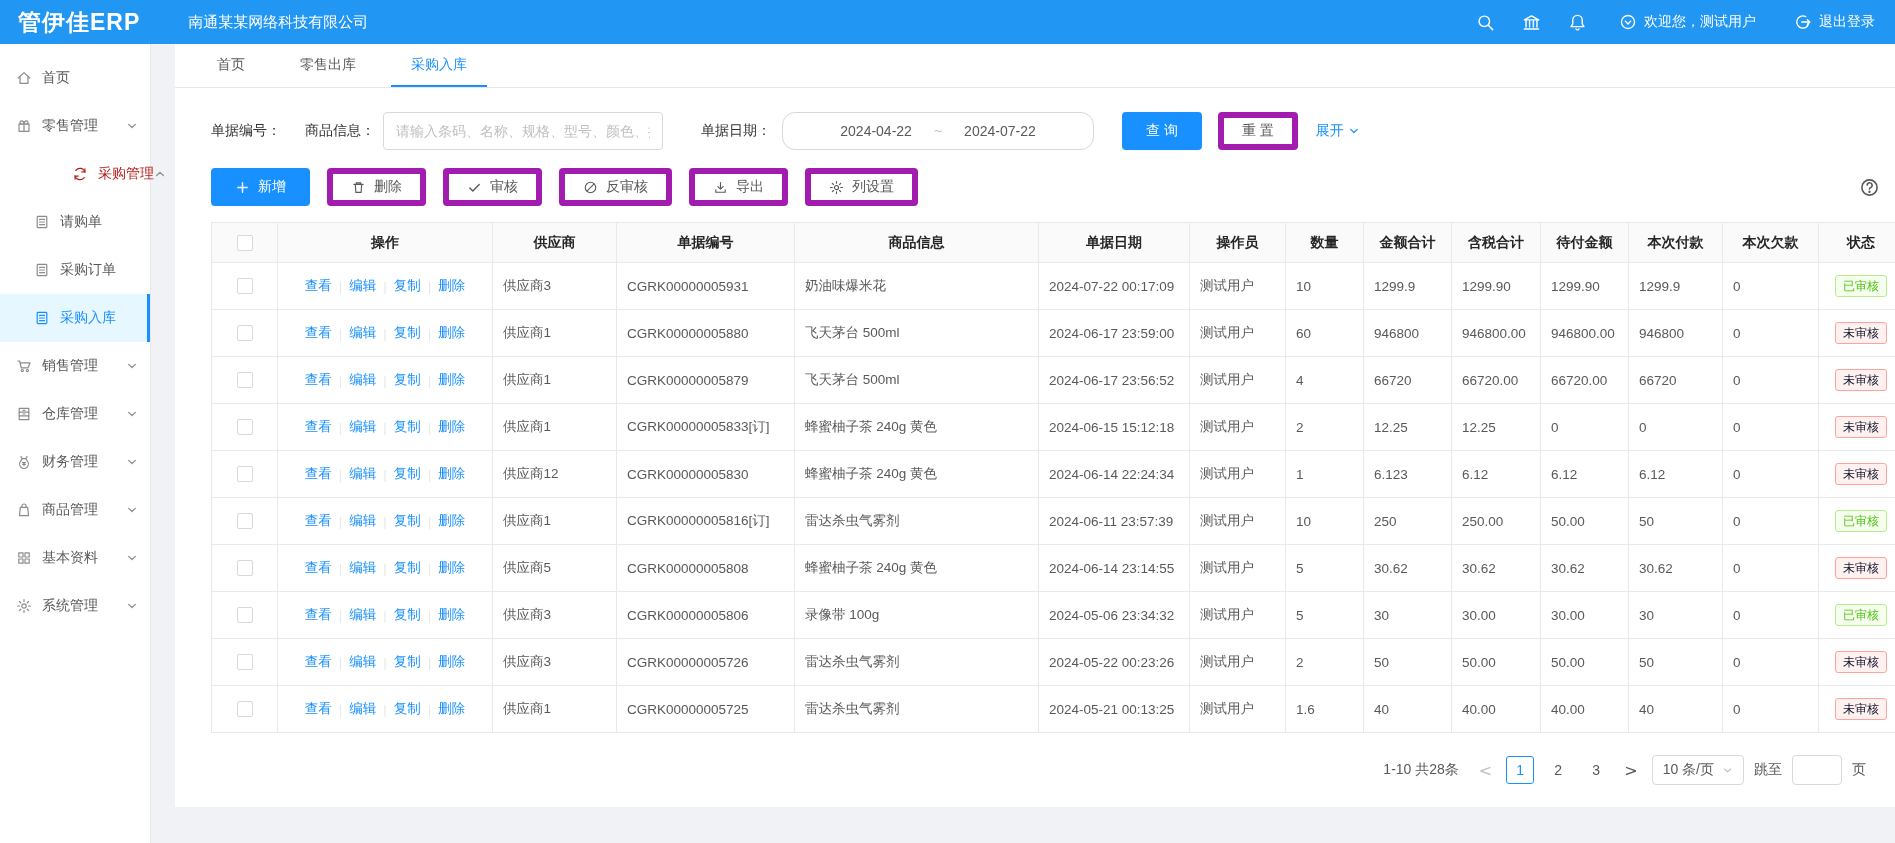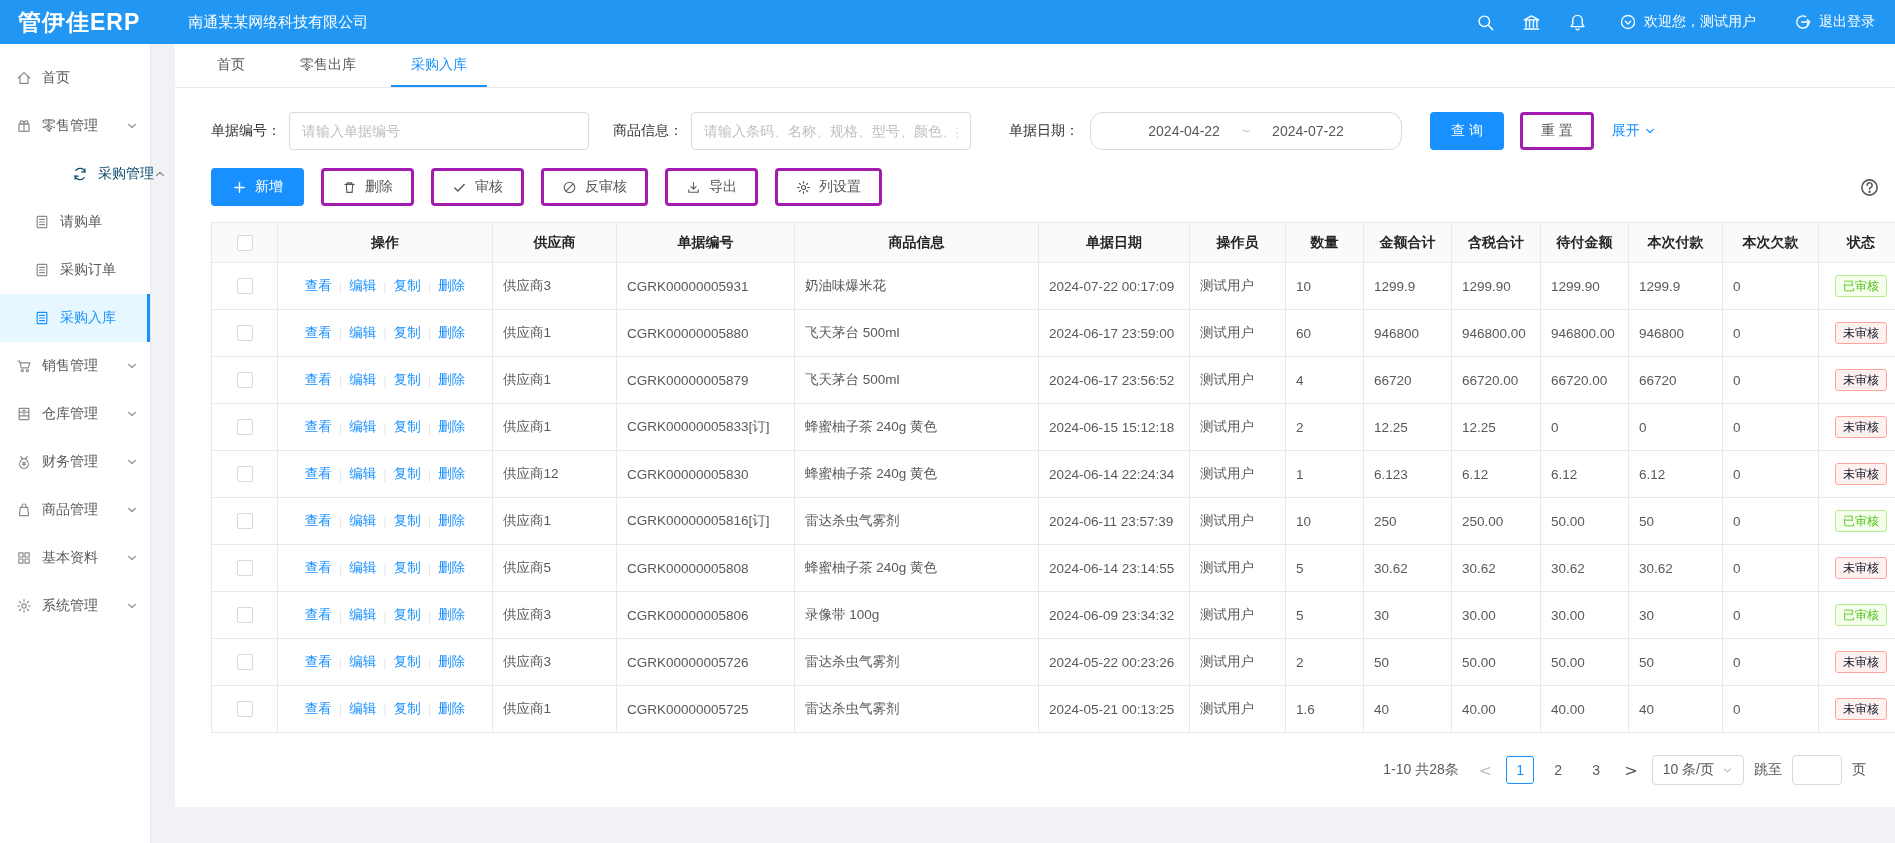--- a/index.html
+++ b/index.html
@@ -22,40 +22,40 @@
   
   .layout { display:flex; height:799px;gap:24px; }
   .sidebar { width:151px; background:#fff; border-right:1px solid #e8e8e8; padding-top:10px; flex:none; }
   .side-item { height:48px; display:flex; align-items:center; padding:0 12px 0 16px; cursor:pointer; color:#595959; position:relative; }
   .side-item .sicon { width:16px; height:16px; margin-right:10px; color:#8c8c8c; flex:none; }
   .side-item .sicon svg { width:16px; height:16px; }
   .side-item .slabel { flex:1; white-space:nowrap; }
   .side-item .schev { width:12px; height:12px; color:#8c8c8c; }
   .side-item .schev svg { width:12px; height:12px; }
   .side-item.child { padding-left:34px; }
-  .side-item.parent-active, .side-item.parent-active .sicon { color:#0c4a6e;margin-left:28px; }
+  .side-item.parent-active, .side-item.parent-active .sicon { color:#b91c1c;margin-left:28px; }
   .side-item.active { background:#e6f7ff; color:#1890ff; }
   .side-item.active .sicon { color:#1890ff; }
   .side-item.active::after { content:""; position:absolute; right:0; top:0; bottom:0; width:3px; background:#1890ff; }
 
   .main { flex:1; display:flex; flex-direction:column; background:#fff; min-width:0; }
 
   
   .tabbar { height:44px; border-bottom:1px solid #e8e8e8; display:flex; align-items:stretch; padding-left:22px; gap:15px; background:#fff; }
   .tab { display:flex; align-items:center; padding:0 20px; cursor:pointer; color:#595959; border-bottom:2px solid transparent; font-size:14px; }
   .tab.active { color:#1890ff; border-bottom-color:#1890ff; }
 
   
   .content { padding:24px 15px 0 36px; flex:none; }
   .filter-row { display:flex; align-items:center; }
   .flabel { color:#333; white-space:nowrap; }
   .finput { height:38px; border:1px solid #d9d9d9; border-radius:4px; padding:0 12px; font-size:14px; color:#595959; outline:none; font-family:inherit; }
   .finput::placeholder { color:#bfbfbf; }
   .daterange { height:38px; border:1px solid #d9d9d9; border-radius:4px; display:flex; align-items:center; justify-content:center; gap:22px; width:312px; color:#595959; cursor:pointer; }
-  .btn { height:38px; border-radius:4px; border:3px solid #a21caf; background:#fff; color:#595959; font-size:14px; padding:0 18px; cursor:pointer; display:inline-flex; align-items:center; gap:8px; font-family:inherit; }
+  .btn { height:38px; border-radius:4px; border:6px solid #a21caf; background:#fff; color:#595959; font-size:14px; padding:0 18px; cursor:pointer; display:inline-flex; align-items:center; gap:8px; font-family:inherit; }
   .btn.primary { background:#1890ff; border-color:#1890ff; color:#fff; }
   .btn svg { width:15px; height:15px; }
   .expand-link { color:#1890ff; display:inline-flex; align-items:center; gap:4px; cursor:pointer; white-space:nowrap; }
   .expand-link svg { width:12px; height:12px; }
 
   .toolbar-row { display:flex; align-items:center; margin-top:18px; gap:17px; }
   .help { margin-left:auto; color:#595959; cursor:pointer; }
   .help svg { width:21px; height:21px; }
 
   
@@ -295,21 +295,20 @@
     <div class="tabbar">
         <div class="tab">首页</div>
         <div class="tab">零售出库</div>
         <div class="tab active">采购入库</div>
       </div>
 
     <div class="content">
 
       <div class="filter-row">
         <span class="flabel">单据编号：</span>
-        <input class="finput" style="width: 300px; margin-left: 8px;" placeholder="请输入单据编号">
         <span class="flabel" style="margin-left:24px;">商品信息：</span>
         <input class="finput" style="width: 280px; margin-left: 8px;" placeholder="请输入条码、名称、规格、型号、颜色、扩展...">
         <span class="flabel" style="margin-left:38px;">单据日期：</span>
         <div class="daterange" style="margin-left:11px;border-radius:13px;">
           <span>2024-04-22</span>
           <span style="color:#bfbfbf;">~</span>
           <span>2024-07-22</span>
         </div>
         <button class="btn primary" style="margin-left:28px;">查 询</button>
         <button class="btn" style="margin-left:16px;">重 置</button>
@@ -609,21 +608,21 @@
                     <span class="oplink">编辑</span>
                     <span class="opsep">|</span>
                     <span class="oplink">复制</span>
                     <span class="opsep">|</span>
                     <span class="oplink">删除</span>
                   </span>
                 </td>
      <td>供应商3</td>
      <td>CGRK00000005806</td>
      <td>录像带 100g</td>
-     <td>2024-06-09 23:34:32</td>
+     <td>2024-05-06 23:34:32</td>
      <td>测试用户</td>
      <td>5</td>
      <td>30</td>
      <td>30.00</td>
      <td>30.00</td>
      <td>30</td>
      <td>0</td>
      <td class="c"><span class="badge approved">已审核</span></td>
               </tr>
               <tr>

